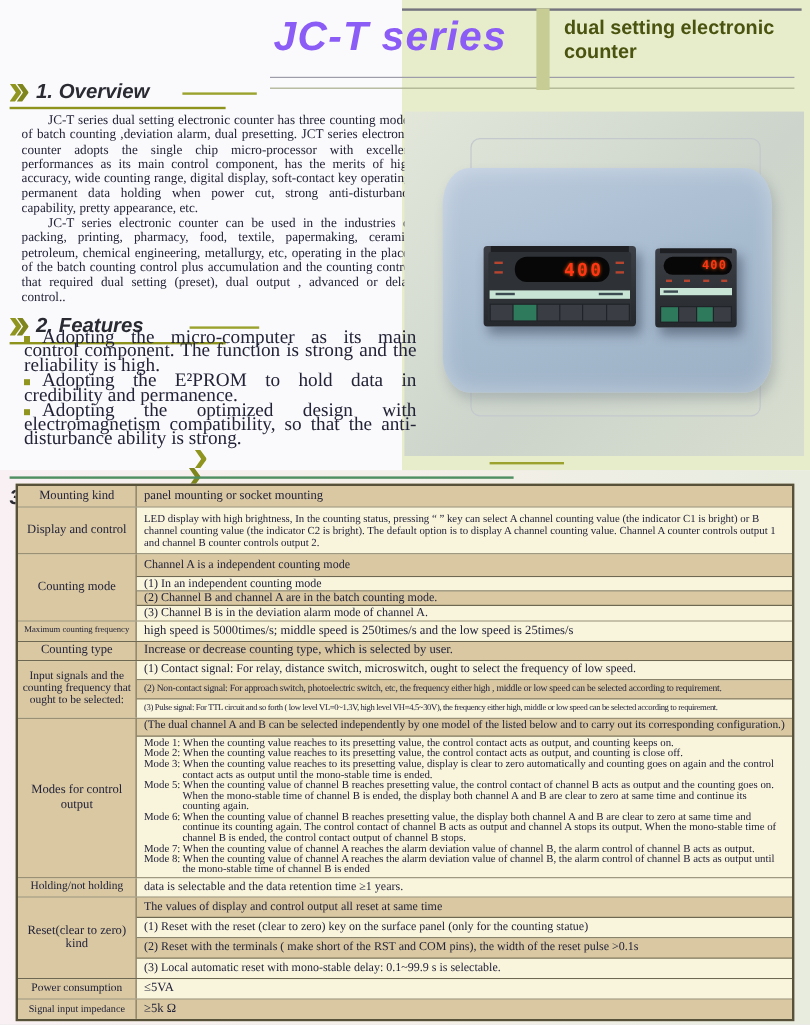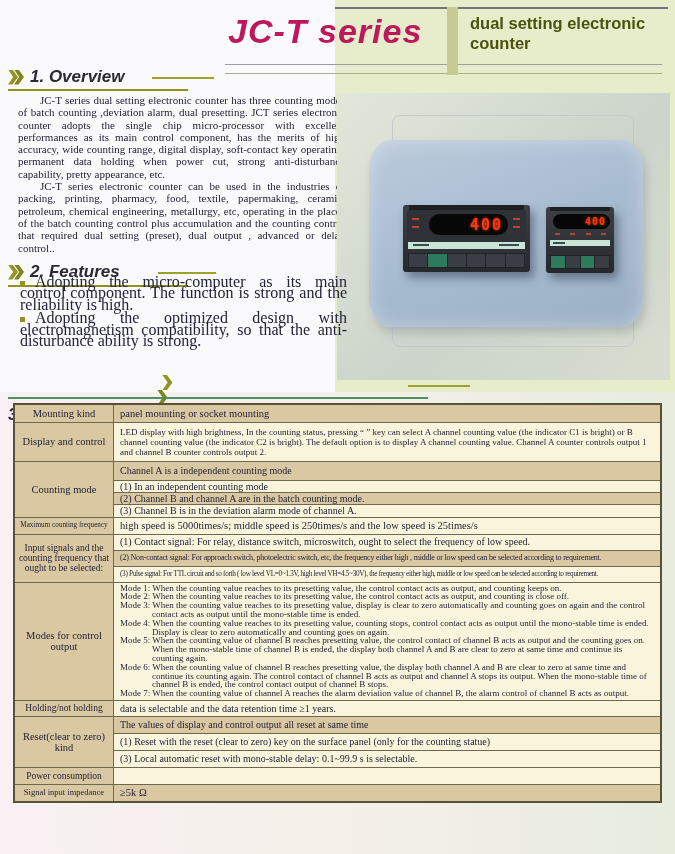--- a/index.html
+++ b/index.html
@@ -8,21 +8,21 @@
 
   
   .bg-top-left{position:absolute;left:0;top:0;width:335px;height:392px;background:#fafafc;}
   .bg-top-right{position:absolute;left:335px;top:0;width:340px;height:392px;background:#e7ecca;}
   .bg-bottom{position:absolute;left:0;top:392px;width:675px;height:462px;
              background:linear-gradient(90deg,#f8f0f3 0%,#f5f0e9 50%,#e7ecdf 100%);}
 
   
   .header-top-rule{position:absolute;left:335px;top:7px;width:333px;height:2px;background:#74747e;}
   .page-title{position:absolute;left:228px;top:12px;font-family:"Liberation Sans",sans-serif;
-              font-weight:bold;font-style:italic;font-size:34px;letter-spacing:1px;color:#be185d;}
+              font-weight:bold;font-style:italic;font-size:34px;letter-spacing:1px;color:#8b5cf6;}
   .title-rule-1{position:absolute;left:225px;top:64px;width:437px;height:1px;background:#9d9daa;}
   .title-rule-2{position:absolute;left:225px;top:73px;width:437px;height:1px;background:#a8ad8d;}
   .header-accent-bar{position:absolute;left:447px;top:7px;width:11px;height:68px;background:#c6cc93;}
   .subtitle{position:absolute;left:470px;top:13px;font-family:"Liberation Sans",sans-serif;
             font-weight:bold;font-size:16.5px;line-height:20px;color:#4a530f;}
 
   
   .section-heading{position:absolute;display:flex;align-items:center;
                    font-family:"Liberation Sans",sans-serif;font-weight:bold;font-style:italic;
                    font-size:17px;color:#2a2a33;white-space:nowrap;}
@@ -197,20 +197,21 @@
   <div class="section-heading" style="left:8px;top:262px;">
     <span class="chev"></span>
     <span class="chev c2"></span>
     <span>2. Features</span>
   </div>
   <div class="heading-dash" style="left:158px;top:272px;width:58px;"></div>
   <div class="heading-underline" style="left:8px;top:285px;width:180px;"></div>
 
   <div class="features">
     <p class="feat"><span class="bullet"></span><span>Adopting the micro-computer as its main control component. The function is strong and the reliability is high.</span></p>
+    <p class="feat"><span class="bullet"></span><span>Adopting the E²PROM to hold data in credibility and permanence.</span></p>
     <p class="feat"><span class="bullet"></span><span>Adopting the optimized design with electromagnetism compatibility, so that the anti-disturbance ability is strong.</span></p>
   </div>
 
   <div class="section-heading" style="left:8px;top:375px;flex-direction:column;">
     <span class="chev"></span>
     <span class="chev c2"></span>
     <span>3. Technical Parameters and Functions</span>
   </div>
   <div class="heading-dash" style="left:408px;top:385px;width:62px;"></div>
   <div class="heading-underline teal" style="left:8px;top:397px;width:420px;"></div>
@@ -239,61 +240,68 @@
           </div>
         </div>
       </div>
     </div>
 
     <div class="tr">
       <div class="tl tl-xs mh14">Maximum counting frequency</div>
       <div class="tv cream mh14">high speed is 5000times/s; middle speed is 250times/s and the low speed is 25times/s</div>
     </div>
 
+    <div class="tr">
+      <div class="tl mh13">Counting type</div>
+      <div class="tv tan mh13">Increase or decrease counting type, which is selected by user.</div>
+    </div>
 
     <div class="tr">
       <div class="tl tl-9">Input signals and the counting frequency that ought to be selected:</div>
       <div class="col">
         <div class="srow cream mh13 fs10 nw">(1) Contact signal: For relay, distance switch, microswitch, ought to select the frequency of low speed.</div>
         <div class="srow tan mh13 fs8 nw">(2) Non-contact signal: For approach switch, photoelectric switch, etc, the frequency either high , middle or low speed can be selected according to requirement.</div>
         <div class="srow cream mh13 fs72 nw">(3) Pulse signal: For TTL circuit and so forth ( low level VL=0~1.3V, high level VH=4.5~30V), the frequency either high, middle or low speed can be selected according to requirement.</div>
       </div>
     </div>
 
     <div class="tr">
       <div class="tl">Modes for control output</div>
       <div class="col">
+        <div class="srow tan mh12 fs95 nw">(The dual channel A and B can be selected independently by one  model of the listed below and to carry out its corresponding configuration.)</div>
         <div class="modes cream">
           <div class="mode">Mode 1: When the counting value reaches to its presetting value, the control contact acts as output, and counting keeps on.</div>
           <div class="mode">Mode 2: When the counting value reaches to its presetting value, the control contact acts as output, and counting is close off.</div>
           <div class="mode">Mode 3: When the counting value reaches to its presetting value, display is clear to zero automatically and counting goes on again and the control contact acts as output until the mono-stable time is ended.</div>
-          <div class="mode">Mode 4: When the counting value reaches to its presetting value, counting stops, control contact acts as output until the mono-stable time is ended. Display is clear to zero automatically and counting goes on again.</div>
           <div class="mode">Mode 5: When the counting value of channel B reaches presetting value, the control contact of channel B acts as output and the counting goes on. When the mono-stable time of channel B is ended, the display both channel A and B are clear to zero at same time and continue its counting again.</div>
           <div class="mode">Mode 6: When the counting value of channel B reaches presetting value, the display both channel A and B are clear to zero at same time and continue its counting again. The control contact of channel B acts as output and channel A stops its output. When the mono-stable time of channel B is ended, the control contact output of channel B stops.</div>
           <div class="mode">Mode 7: When the counting value of channel A reaches the alarm deviation value of channel  B, the alarm control of channel B acts as output.</div>
+          <div class="mode">Mode 8: When the counting value of channel A reaches the alarm deviation value of channel  B, the alarm control of channel B acts as output until the mono-stable time of channel B is  ended</div>
         </div>
       </div>
     </div>
 
     <div class="tr">
       <div class="tl tl-9 mh13">Holding/not holding</div>
       <div class="tv cream mh13 fs10">data is selectable and the data retention time ≥1 years.</div>
     </div>
 
     <div class="tr">
       <div class="tl">Reset(clear to zero) kind</div>
       <div class="col">
         <div class="srow tan mh14 fs10">The values of display and control output all reset at same time</div>
         <div class="srow cream mh14 fs10">(1) Reset with the reset (clear to zero) key on the surface panel (only for the counting statue)</div>
+        <div class="srow tan mh14 fs10">(2) Reset with the terminals ( make short of the RST and COM pins), the width of the reset pulse &gt;0.1s</div>
         <div class="srow cream mh14 fs10">(3) Local automatic reset with mono-stable delay: 0.1~99.9 s is selectable.</div>
       </div>
     </div>
 
     <div class="tr">
       <div class="tl tl-9 mh14">Power consumption</div>
+      <div class="tv cream mh14">≤5VA</div>
     </div>
 
     <div class="tr">
       <div class="tl tl-sm mh14">Signal input impedance</div>
       <div class="tv tan mh14">≥5k Ω</div>
     </div>
 
   </div>
 </div>
 

